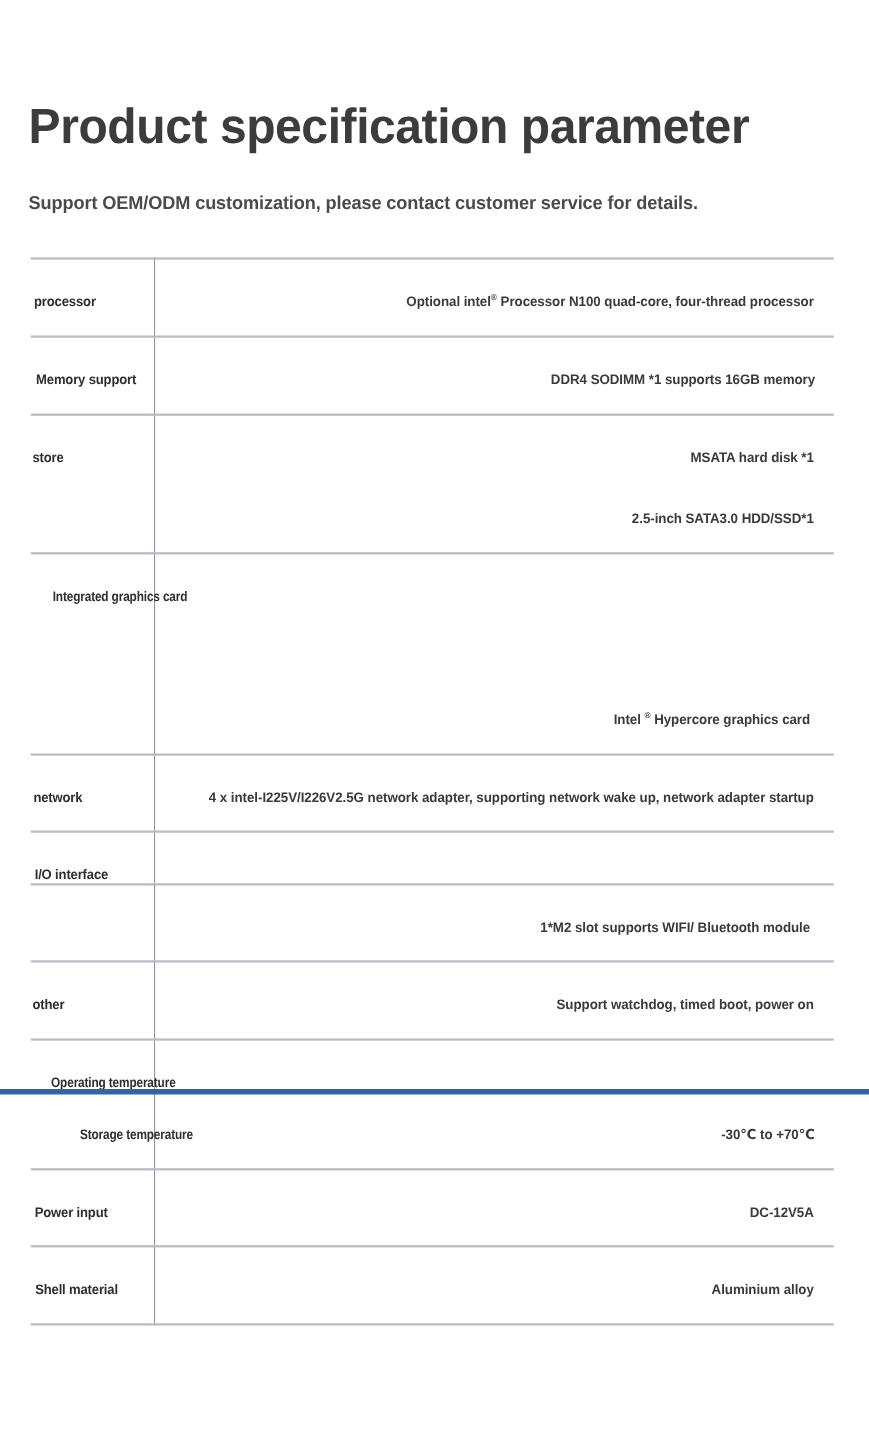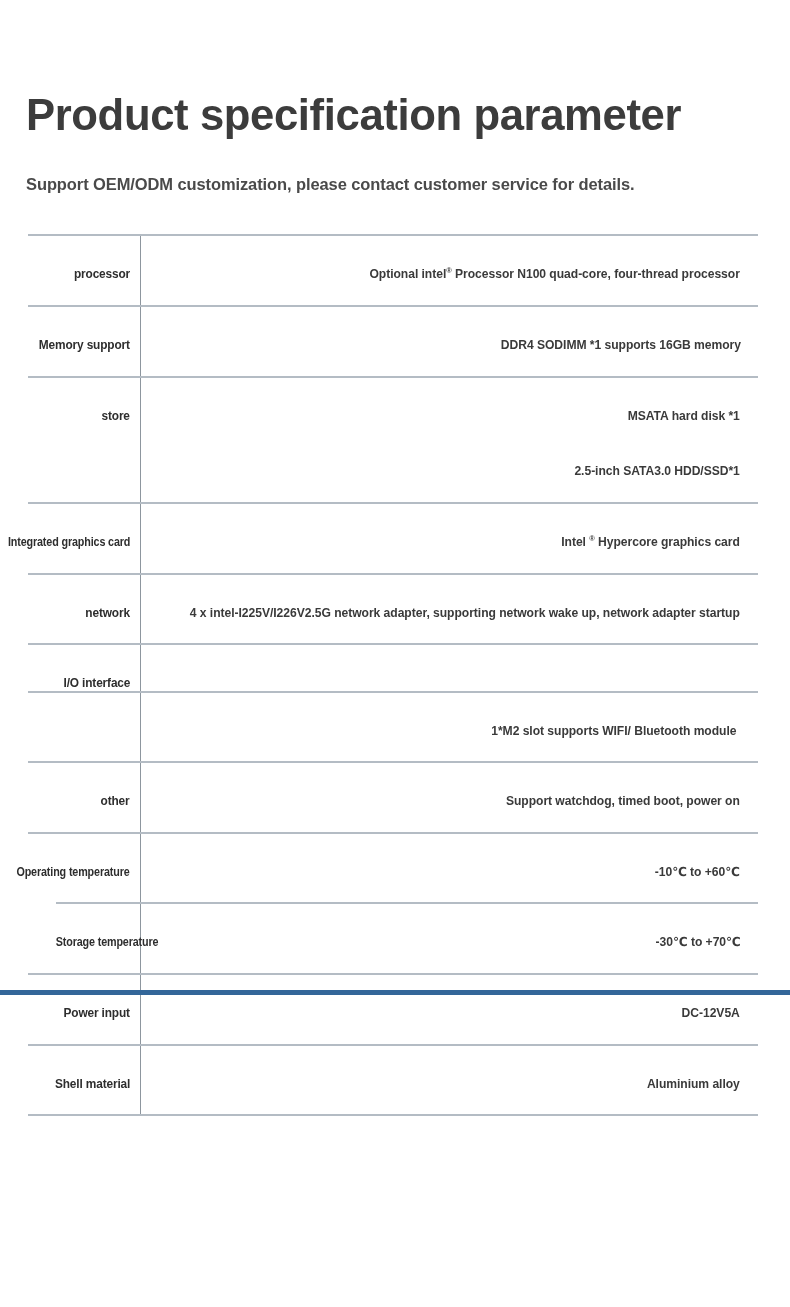--- a/index.html
+++ b/index.html
@@ -82,21 +82,21 @@
     border-bottom: 2px solid #b4bcc4;
   }
 
   .spec-label-cell {
     width: 112px;
     flex: 0 0 112px;
     box-sizing: border-box;
     padding-right: 10px;
     display: flex;
     align-items: flex-start;
-    justify-content: flex-end;
+    justify-content: flex-start;
   }
 
   .spec-label {
     font-size: 12.5px;
     font-weight: 700;
     color: #2e2e2e;
     text-align: right;
     line-height: 1.15;
     letter-spacing: -0.15px;
     transform: scaleX(0.95);
@@ -183,21 +183,21 @@
     <div class="spec-row" style="border-top-color: rgb(180, 188, 196); border-bottom-color: rgb(180, 188, 196);">
       <div class="spec-label-cell">
         <div class="spec-label" style="color: rgb(46, 46, 46);">store</div>
       </div>
       <div class="spec-value-cell">
         <div class="spec-value-line" style="color: rgb(58, 58, 58);">MSATA hard disk *1</div>
         <div class="spec-value-line" style="color: rgb(58, 58, 58);">2.5-inch SATA3.0 HDD/SSD*1</div>
       </div>
     </div>
 
-    <div class="spec-row" style="border-top-color: rgb(180, 188, 196); border-bottom-color: rgb(180, 188, 196);">
+    <div class="spec-row" style="border-top-color: rgb(180, 188, 196); border-bottom-color: rgb(180, 188, 196); flex-direction: column;">
       <div class="spec-label-cell">
         <div class="spec-label tight" style="color: rgb(46, 46, 46);">Integrated graphics card</div>
       </div>
       <div class="spec-value-cell">
         <div class="spec-value-line" style="color: rgb(58, 58, 58);">Intel <sup class="reg">®</sup> Hypercore graphics card</div>
       </div>
     </div>
 
     <div class="spec-row" style="border-top-color: rgb(180, 188, 196); border-bottom-color: rgb(180, 188, 196);">
       <div class="spec-label-cell">
@@ -226,23 +226,20 @@
         <div class="spec-label" style="color: rgb(46, 46, 46);">other</div>
       </div>
       <div class="spec-value-cell">
         <div class="spec-value-line" style="color: rgb(58, 58, 58);">Support watchdog, timed boot, power on</div>
       </div>
     </div>
 
     <div class="spec-row" style="border-top-color: rgb(180, 188, 196); border-bottom-color: rgb(180, 188, 196);">
       <div class="spec-label-cell">
         <div class="spec-label tight" style="color: rgb(46, 46, 46);">Operating temperature</div>
-      </div>
-      <div class="spec-value-cell">
-        <div class="spec-value-line" style="color: rgb(58, 58, 58);">-10℃ to +60℃</div>
       </div>
     </div>
 
     <div class="spec-row" style="border-top-color: rgb(180, 188, 196); border-bottom-color: rgb(180, 188, 196); margin-left: 28px;">
       <div class="spec-label-cell">
         <div class="spec-label tight" style="color: rgb(46, 46, 46);">Storage temperature</div>
       </div>
       <div class="spec-value-cell">
         <div class="spec-value-line" style="color: rgb(58, 58, 58);">-30℃ to +70℃</div>
       </div>

